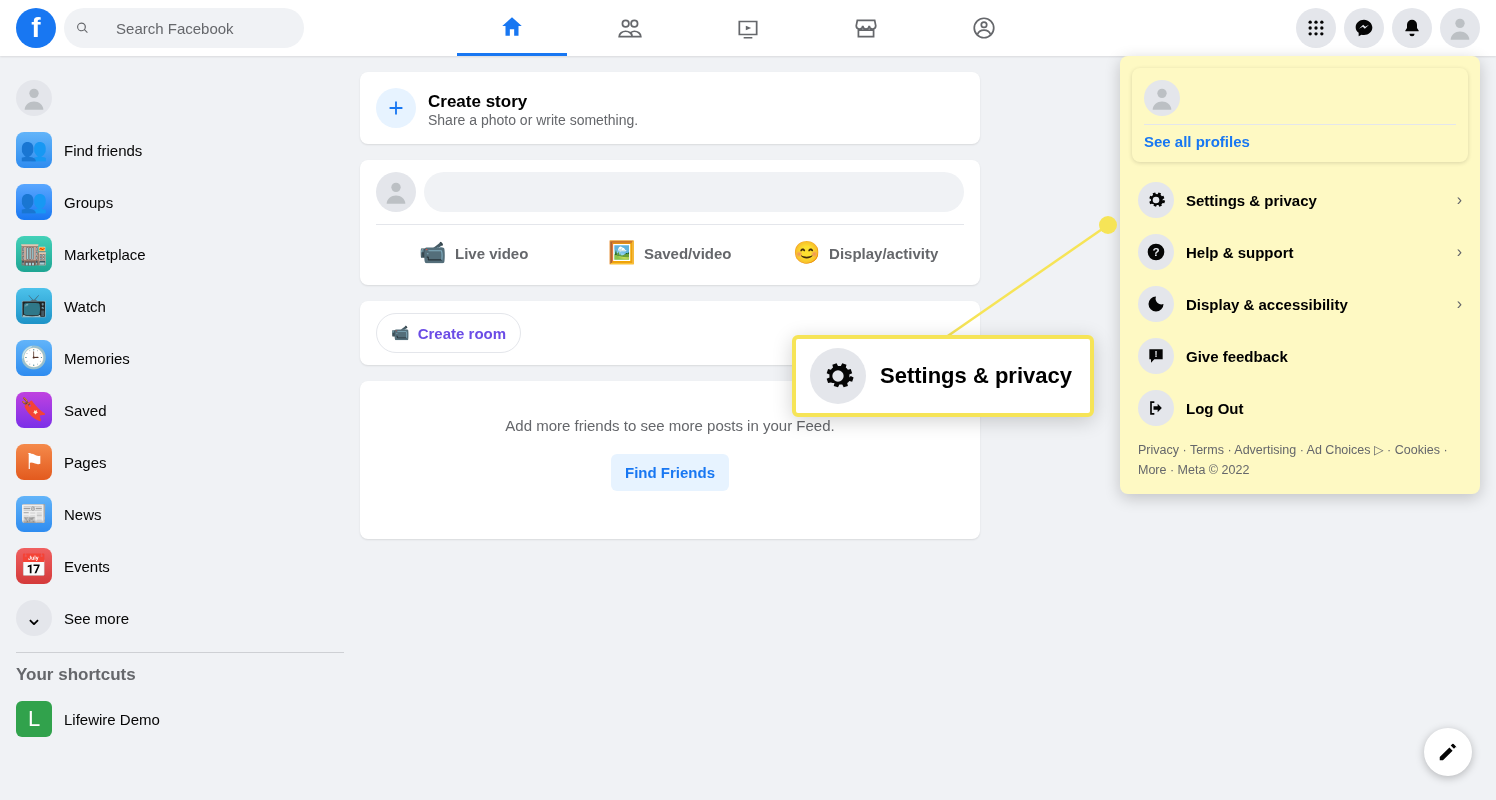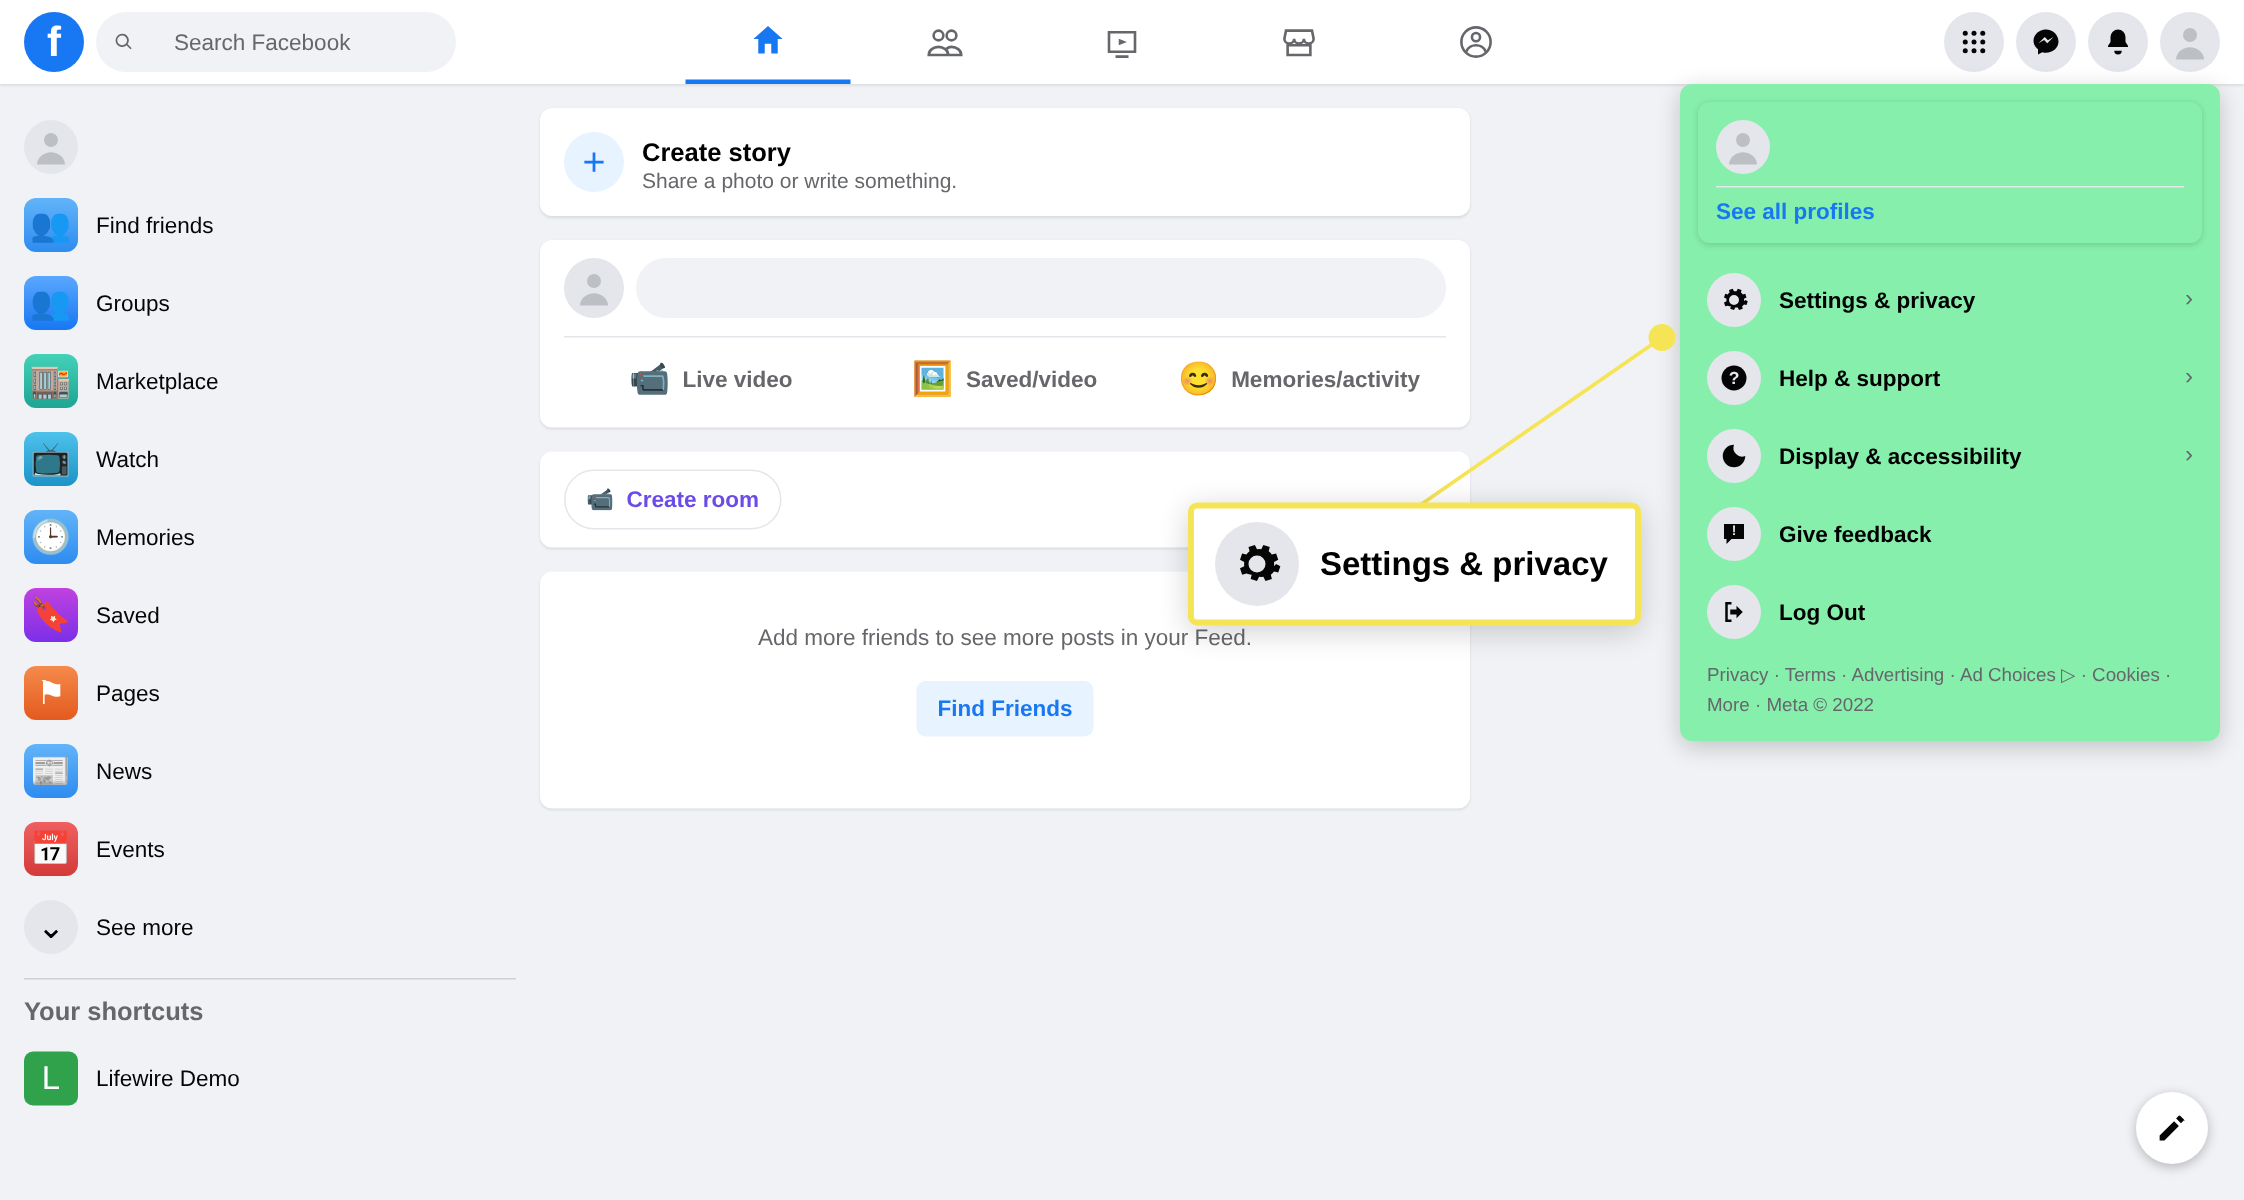--- a/index.html
+++ b/index.html
@@ -47,21 +47,21 @@
     .comp-act .ico { font-size: 22px; }
 
     .rooms { padding: 12px 16px; }
     .room-chip { display: inline-flex; align-items: center; gap: 8px; height: 40px; padding: 0 14px; border-radius: 20px; border: 1.5px solid #e4e6eb; color: #6b4ce6; font-weight: 600; font-size: 15px; cursor: pointer; }
 
     .nomore { text-align: center; padding: 36px 24px 48px; }
     .nomore h2 { font-size: 20px; font-weight: 700; margin-bottom: 4px; }
     .nomore p { font-size: 15px; color: #65676b; margin-bottom: 20px; }
     .find-btn { display: inline-block; background: #e7f3ff; color: #1877f2; font-weight: 600; font-size: 15px; padding: 10px 14px; border-radius: 6px; cursor: pointer; }
 
-    .dropdown { position: absolute; top: 56px; right: 16px; width: 360px; background: #86efac; border-radius: 8px; box-shadow: 0 4px 16px rgba(0,0,0,0.2); padding: 12px; z-index: 30; }
+    .dropdown { position: absolute; top: 56px; right: 16px; width: 360px; background: #fef9c3; border-radius: 8px; box-shadow: 0 4px 16px rgba(0,0,0,0.2); padding: 12px; z-index: 30; }
     .dd-profile-card { border-radius: 8px; box-shadow: 0 1px 4px rgba(0,0,0,0.15); padding: 12px; margin-bottom: 12px; }
     .dd-profile-top { display: flex; align-items: center; gap: 10px; margin-bottom: 8px; }
     .dd-divider { border: none; border-top: 1px solid #e4e6eb; margin: 4px 0 8px; }
     .dd-link { color: #1877f2; font-weight: 600; font-size: 15px; cursor: pointer; }
     .dd-item { display: flex; align-items: center; height: 52px; border-radius: 8px; padding: 0 6px; cursor: pointer; }
     .dd-icon { width: 36px; height: 36px; border-radius: 50%; background: #e4e6eb; display: flex; align-items: center; justify-content: center; margin-right: 12px; }
     .dd-icon svg { width: 20px; height: 20px; fill: #050505; }
     .dd-label { font-size: 15px; font-weight: 600; flex: 1; }
     .dd-chev { color: #65676b; }
     .dd-footer { font-size: 12.5px; color: #65676b; padding: 6px 6px 2px; line-height: 1.6; }
@@ -251,21 +251,21 @@
       <div class="comp-act">
           <span class="ico" style="color:#e42645">📹</span>
           <span>Live video</span>
         </div>
       <div class="comp-act">
           <span class="ico" style="color:#45bd62">🖼️</span>
           <span>Saved/video</span>
         </div>
       <div class="comp-act">
           <span class="ico" style="color:#f7b928">😊</span>
-          <span>Memories/activity</span>
+          <span>Display/activity</span>
         </div>
     </div>
   </div>
 
   <div class="card rooms">
     <div class="room-chip">
       <span>📹</span>
       <span>Create room</span>
     </div>
   </div>

